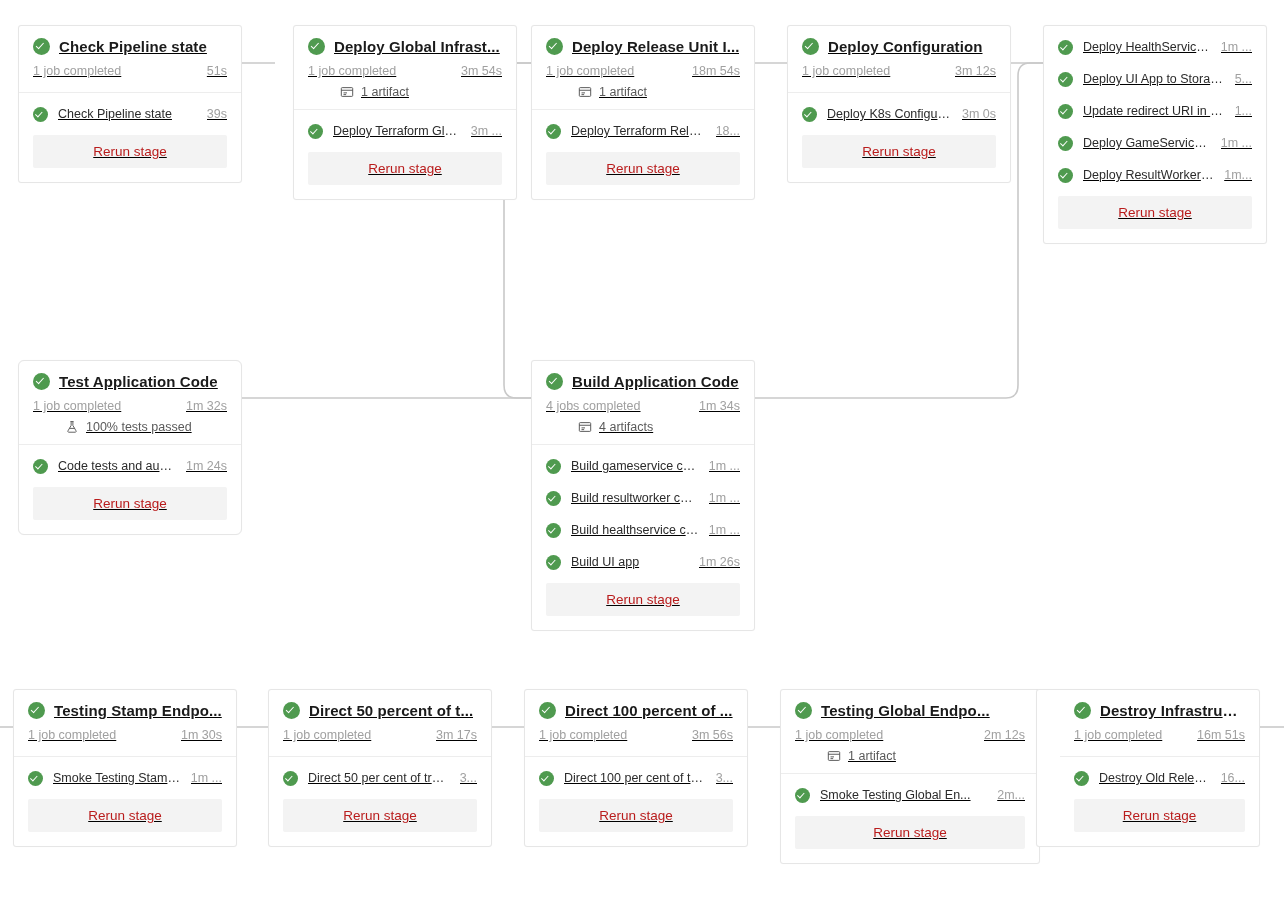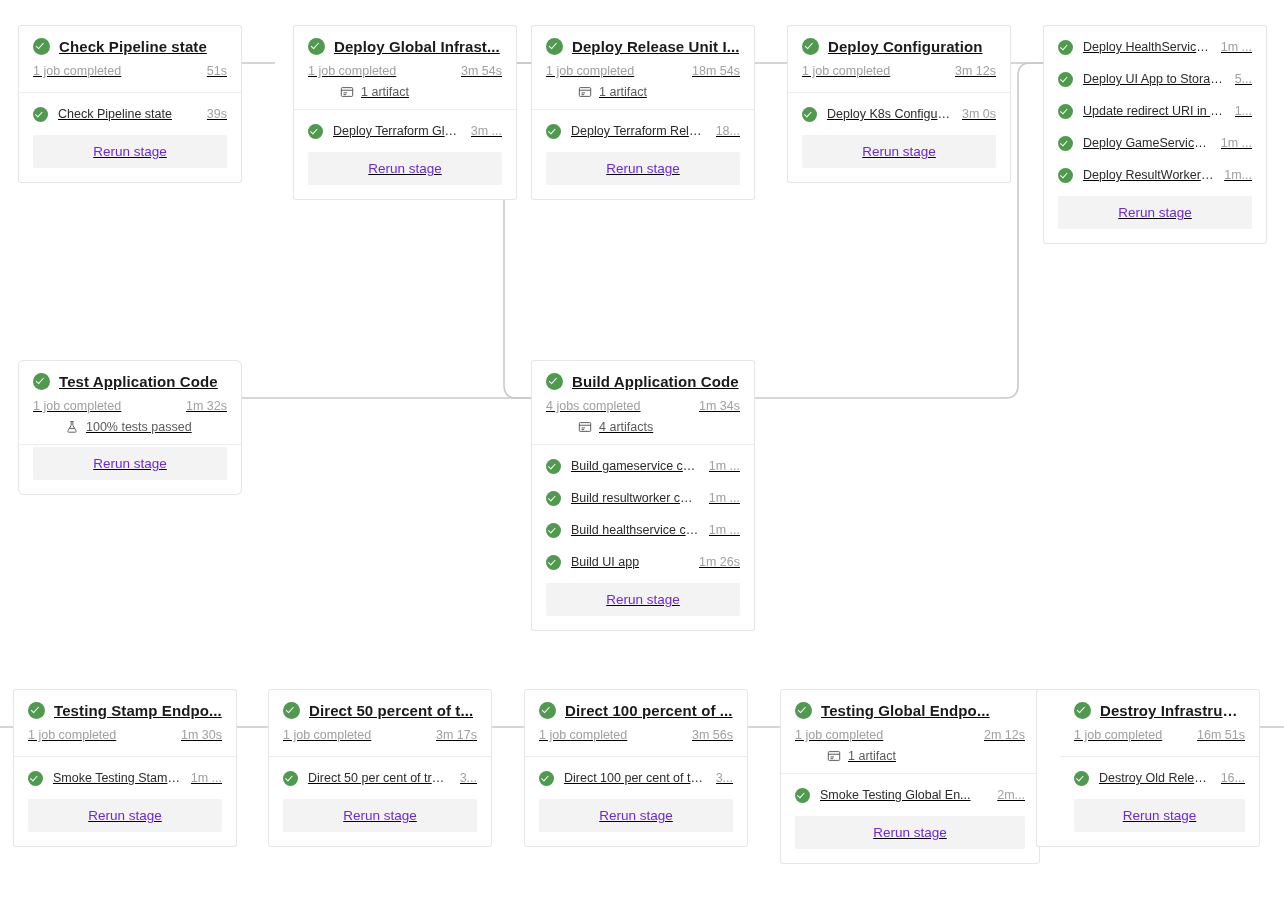--- a/index.html
+++ b/index.html
@@ -89,21 +89,21 @@
   }
 
   .rerun{
     display:block;
     width:calc(100% - 28px);
     margin:2px 14px 14px 14px;
     padding:9px 0;
     background:#f3f3f3;
     border:none;
     border-radius:2px;
-    color:#6d28d9;
+    color:#b91c1c;
     font-size:13.5px;
     font-family:"Liberation Sans", sans-serif;
     cursor:pointer;
     text-align:center;
   }
 
   
   .check{
     flex:0 0 auto;
     display:inline-block;
@@ -307,20 +307,27 @@
       <div class="info-row">
         <span class="glyph">
           <svg viewBox="0 0 16 16">
               <path d="M6.2 1.8h3.6M7 1.8v4.4L3.4 12.4a1 1 0 0 0 .85 1.55h7.5a1 1 0 0 0 .85-1.55L9 6.2V1.8" fill="none" stroke="currentColor" stroke-width="1.05" stroke-linejoin="round"></path>
               <line x1="5.1" y1="9.6" x2="10.9" y2="9.6" stroke="currentColor" stroke-width="1.05"></line>
             </svg>
         </span>
         <span class="info-text">100% tests passed</span>
       </div>
     </div>
+    <div class="jobs">
+      <div class="job">
+        <span class="check sm"></span>
+        <span class="job-name">Code tests and audits</span>
+        <span class="job-dur" style="max-width:52px;">1m 24s</span>
+      </div>
+    </div>
     <button class="rerun">Rerun stage</button>
   </div>
 
   <div class="stage" style="left:531px;top:360px;width:224px;">
     <div class="stage-head">
       <div class="stage-title-row">
         <span class="check"></span>
         <span class="stage-title">Build Application Code</span>
       </div>
       <div class="meta-row">

